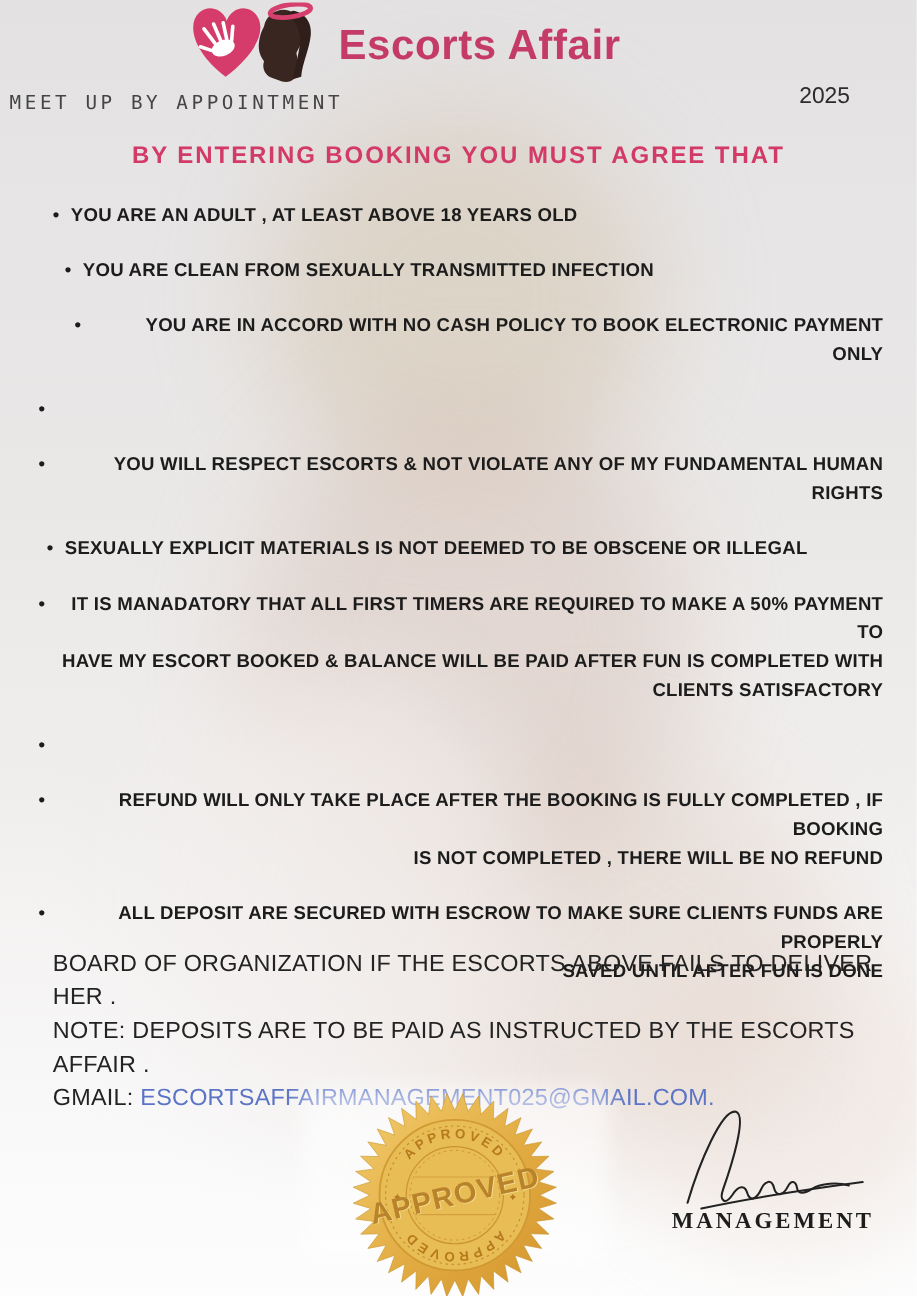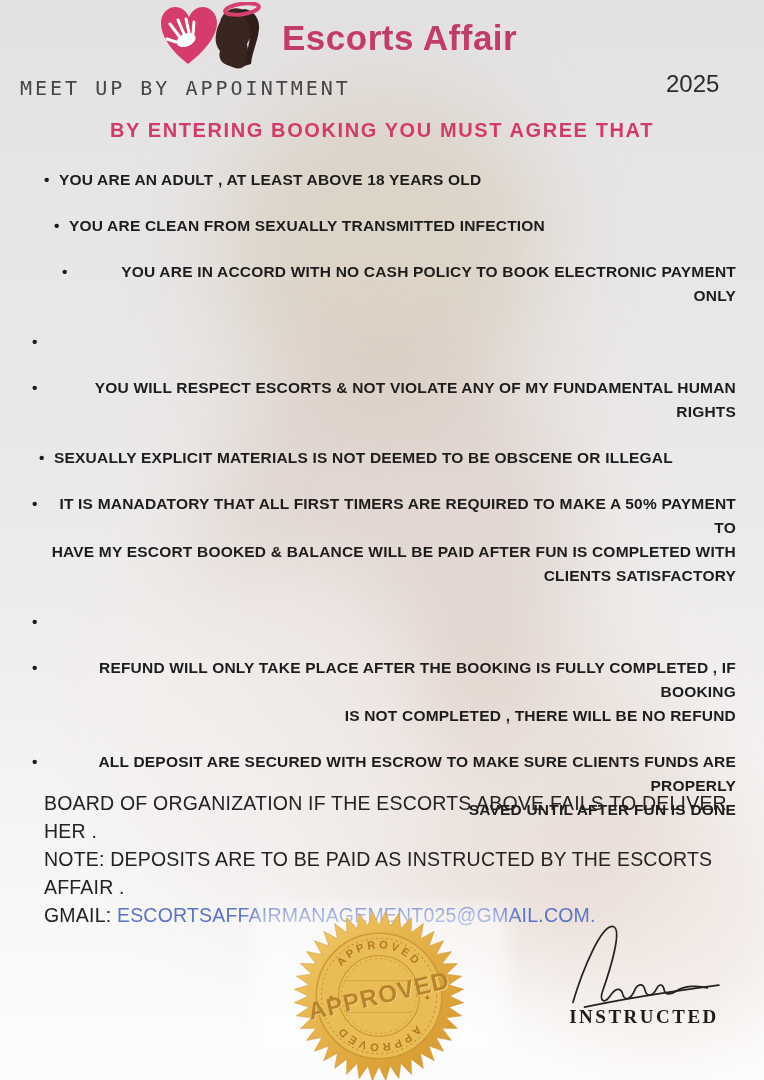--- a/index.html
+++ b/index.html
@@ -13,22 +13,22 @@
   .blob.hair{left:218px;top:88px;width:330px;height:320px;background:rgba(213,198,177,.55);}
   .blob.skin1{left:205px;top:330px;width:370px;height:430px;background:rgba(216,196,186,.5);}
   .blob.skin2{left:300px;top:630px;width:390px;height:330px;background:rgba(224,206,196,.45);}
   .blob.silk{left:130px;top:560px;width:310px;height:380px;background:rgba(242,238,236,.75);}
   .blob.knee{left:520px;top:790px;width:270px;height:250px;background:rgba(229,212,202,.4);}
   .content{position:relative;z-index:1;width:100%;height:100%;}
 
   
   .brand-row{position:absolute;top:2px;left:158px;display:flex;align-items:center;gap:12px;}
   .brand-title{font-size:35px;font-weight:800;color:#c43b68;letter-spacing:.5px;}
-  .tagline{position:absolute;top:76px;left:20px;font-family:"DejaVu Sans Mono",monospace;font-size:20px;letter-spacing:3px;color:#454545;}
-  .year{position:absolute;top:70px;left:666px;font-size:24px;color:#2c2c2c;}
+  .tagline{position:absolute;top:76px;left:8px;font-family:"DejaVu Sans Mono",monospace;font-size:16px;letter-spacing:3px;color:#454545;}
+  .year{position:absolute;top:70px;left:666px;font-size:19px;color:#2c2c2c;}
 
   .heading{position:absolute;top:119px;left:0;right:0;text-align:center;
     font-size:20px;font-weight:800;letter-spacing:1.6px;color:#d23a68;}
 
   
   .bullets{position:absolute;top:168px;left:28px;width:708px;list-style:none;margin:0;padding:0;}
   .bullets li{display:flex;margin-bottom:22px;font-weight:700;font-size:15.5px;line-height:24px;
     color:#1c1c1c;letter-spacing:.2px;}
   .bullets .marker{width:15px;flex:none;}
   .bullets .btext{white-space:pre-line;text-align:right;}
@@ -182,17 +182,17 @@
       </g>
     </svg>
 
     <div class="signature">
       <svg width="184" height="96" viewBox="0 0 180 100" aria-hidden="true">
         <g stroke="#222222" stroke-width="1.8" fill="none" stroke-linecap="round">
           <path d="M16,92 C26,58 46,10 58,13 C68,16 54,60 47,80 C43,91 49,94 55,85 C60,77 66,76 68,84 C70,91 76,89 80,80 C83,73 89,71 91,79 C93,87 99,86 103,78 C106,72 110,73 111,79 C112,85 118,84 124,80 C132,75 146,74 156,77"></path>
           <path d="M28,97 C70,88 130,79 168,74"></path>
         </g>
       </svg>
-      <div class="signature-label">INSTRUCTED</div>
+      <div class="signature-label">MANAGEMENT</div>
     </div>
 
   </div>
 </div>
 
 </body></html>

